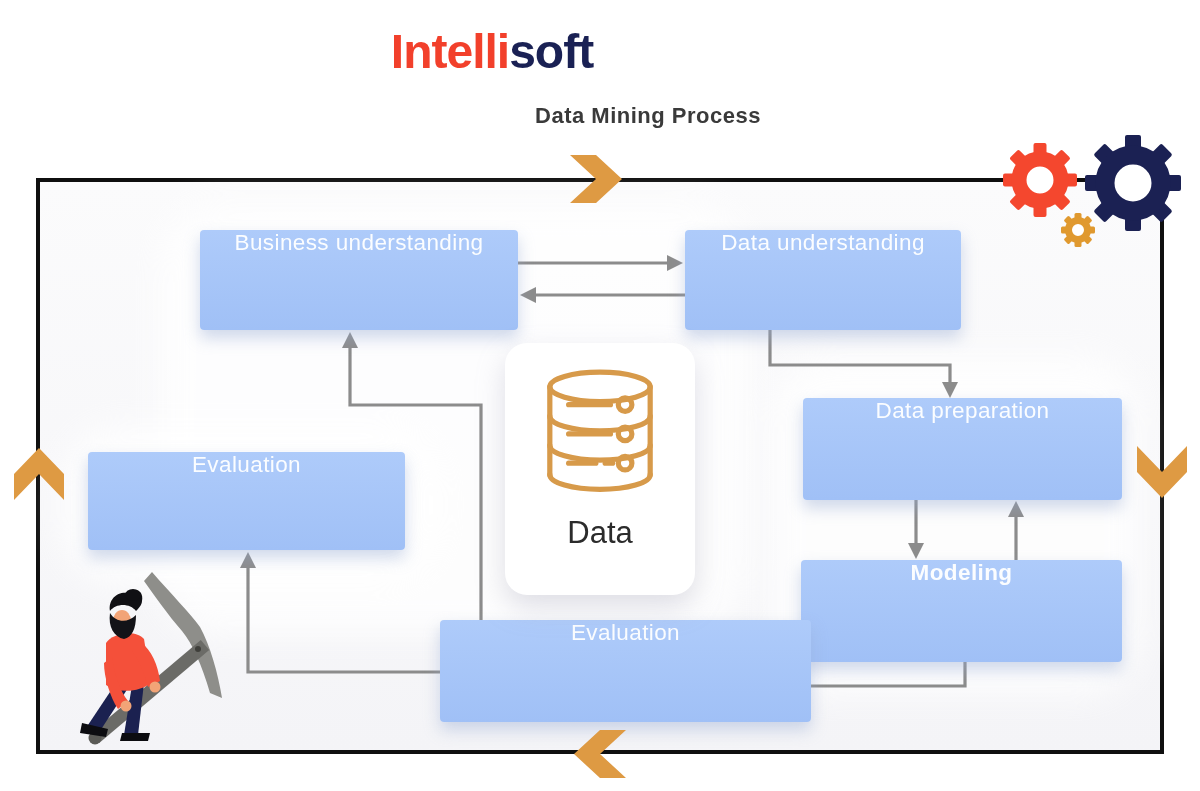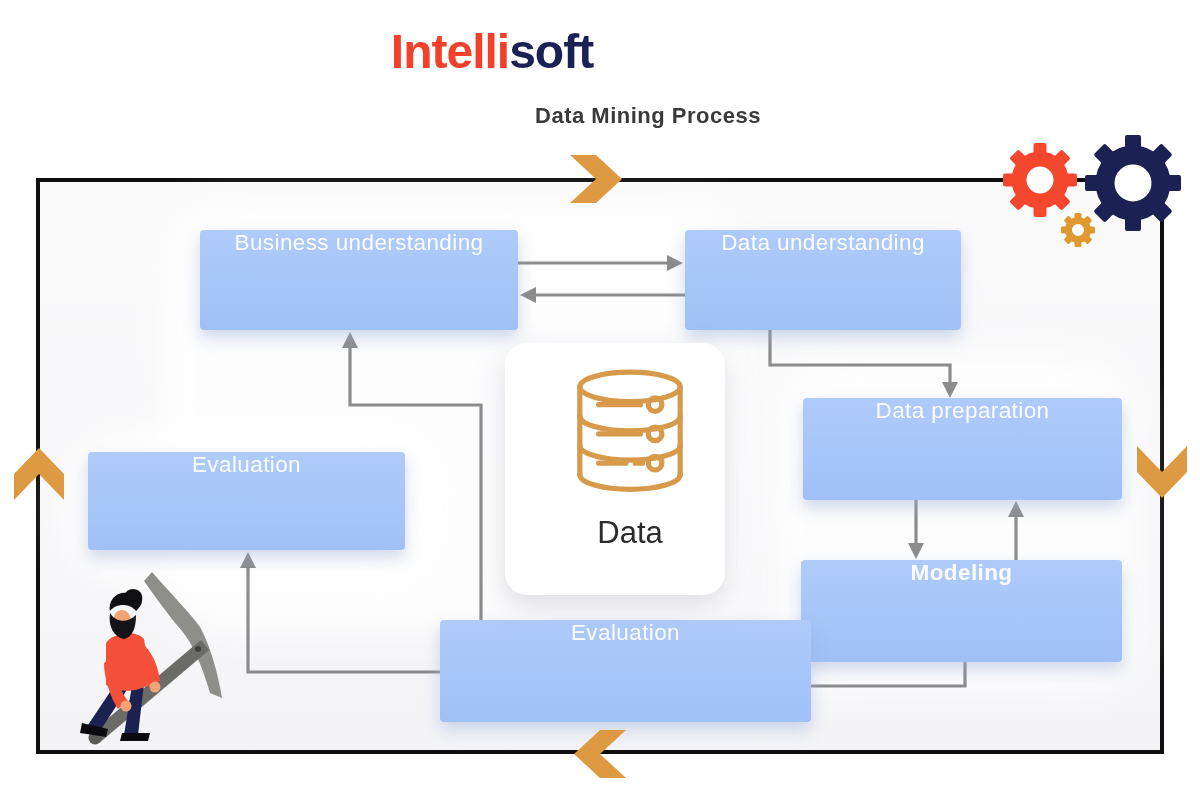--- a/index.html
+++ b/index.html
@@ -30,21 +30,21 @@
   .n-bu{left:200px;top:230px;width:318px;height:100px;}
   .n-du{left:685px;top:230px;width:276px;height:100px;}
   .n-dp{left:803px;top:398px;width:319px;height:102px;}
   .n-mo{left:801px;top:560px;width:321px;height:102px;font-weight:bold;}
   .n-ev{left:440px;top:620px;width:371px;height:102px;}
   .n-de{left:88px;top:452px;width:317px;height:98px;}
 
   
   .data-card{position:absolute;left:505px;top:343px;width:190px;height:252px;
         background:#ffffff;border-radius:22px;box-shadow:0 12px 28px rgba(165,165,185,.35);
-        display:flex;flex-direction:column;align-items:center;padding-left:30px;}
+        display:flex;flex-direction:column;align-items:center;}
   .data-card svg{margin-top:24px;}
   .data-label{font-size:31px;color:#2B2B2B;margin-top:10px;font-weight:500;}
 
   
   .connectors{position:absolute;left:36px;top:178px;width:1128px;height:576px;}
   .abs{position:absolute;}
 </style>
 </head>
 <body>
 

